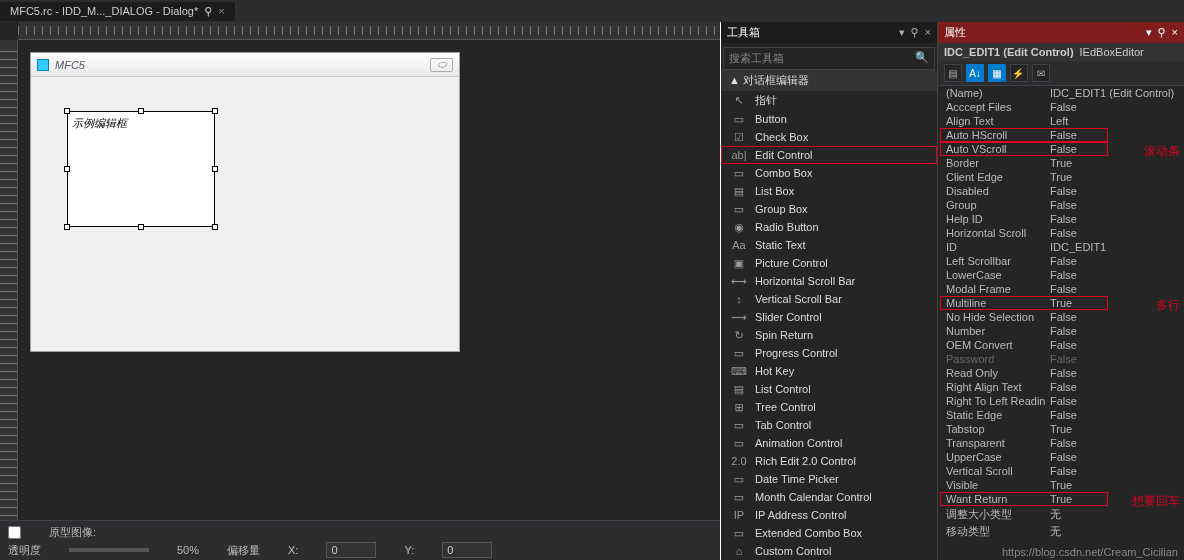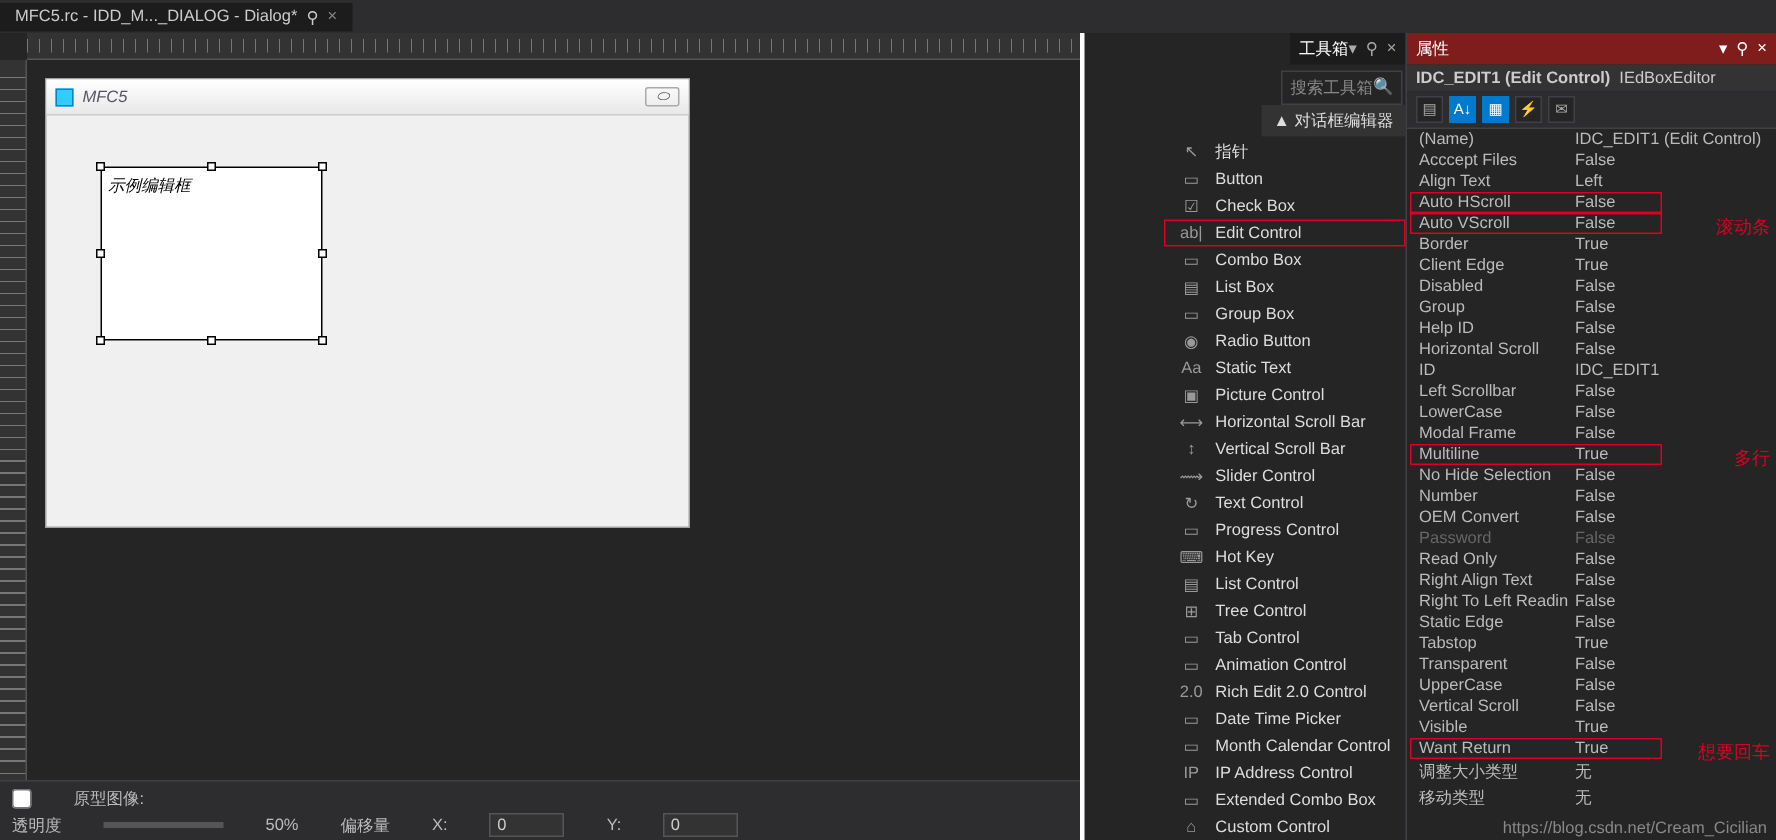--- a/index.html
+++ b/index.html
@@ -32,21 +32,21 @@
 .design-status { position:absolute; left:0; right:0; bottom:0; height:40px; background:#2d2d30; border-top:1px solid #3f3f46; padding:4px 8px; color:#bbb; display:flex; flex-direction:column; gap:2px; }
 .design-status .row { display:flex; gap:28px; align-items:center; }
 .num-box { background:#333; border:1px solid #555; padding:1px 18px 1px 4px; color:#ccc; min-width:50px; }
 
 
 .panel { background: #252526; display:flex; flex-direction:column; }
 .panel-header { background:#1c1c1c; color:#fff; padding:3px 6px; display:flex; align-items:center; }
 .panel-header .pins { margin-left:auto; display:flex; gap:6px; color:#aaa; }
 .blue-header { background:#7f1d1d; color:#fff; padding:3px 6px; display:flex; align-items:center;justify-content:center; }
 
-.toolbox { width: 217px; border-left:3px solid #ffffff;align-items:flex-end; }
+.toolbox { width: 217px; border-left:1px solid #ffffff; }
 .search { border:1px solid #3f3f46; margin:4px 2px 0; padding:3px 5px; color:#888; background:#252526; display:flex; }
 .search .mag { margin-left:auto; }
 .group-hdr { background:#333; padding:3px 8px; color:#ddd; }
 .tool-list { overflow-y:auto; flex:1; }
 .tool-item { display:flex; align-items:center; gap:8px; padding:2px 10px; color:#ddd; }
 .tool-ico { width:16px; height:14px; display:flex; align-items:center; justify-content:center; color:#999; font-size:11px; }
 .hilite-red { outline:1px solid #d02; outline-offset:-1px; }
 
 
 .props { width: 247px; border-left:1px solid #3f3f46; position:relative; }
@@ -184,21 +184,21 @@
         <div class="tool-item">
           <span class="tool-ico">↕</span>
           <span>Vertical Scroll Bar</span>
         </div>
         <div class="tool-item">
           <span class="tool-ico">⟿</span>
           <span>Slider Control</span>
         </div>
         <div class="tool-item">
           <span class="tool-ico">↻</span>
-          <span>Text Control</span>
+          <span>Spin Return</span>
         </div>
         <div class="tool-item">
           <span class="tool-ico">▭</span>
           <span>Progress Control</span>
         </div>
         <div class="tool-item">
           <span class="tool-ico">⌨</span>
           <span>Hot Key</span>
         </div>
         <div class="tool-item">

